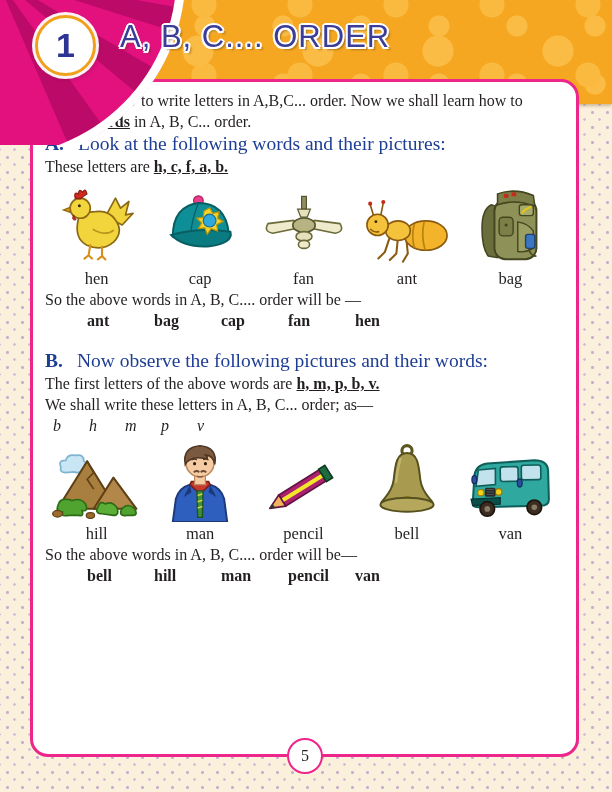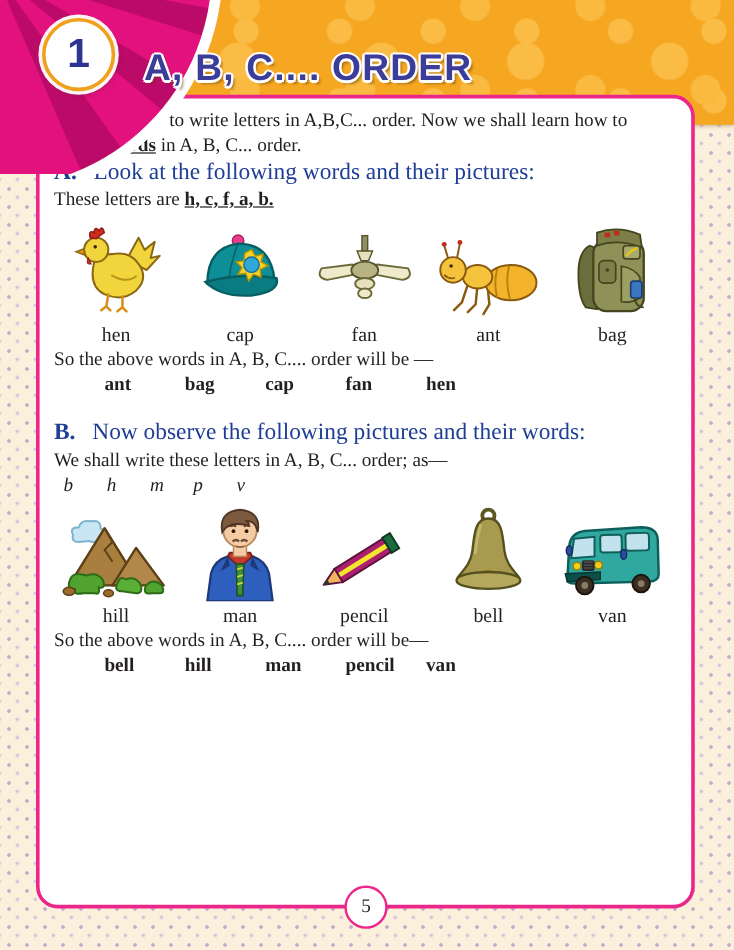--- a/index.html
+++ b/index.html
@@ -30,23 +30,23 @@
   .lesson-circle{
     position:absolute;left:35px;top:15px;z-index:4;
     width:55px;height:55px;border-radius:50%;
     background:#fff;border:3px solid #EFA11C;
     box-shadow:0 0 0 3px rgba(255,255,255,.95), 2px 3px 4px rgba(80,30,60,.35);
     display:flex;align-items:center;justify-content:center;
     font-family:"Liberation Sans", sans-serif;
     font-weight:bold;font-size:34px;color:#2D3494;
   }
   .lesson-title{
-    position:absolute;left:120px;top:39px;z-index:4;
+    position:absolute;left:120px;top:19px;z-index:4;
     font-family:"Liberation Sans", sans-serif;
-    font-weight:bold;font-size:31px;letter-spacing:1px;color:#3B3D98;
+    font-weight:normal;font-size:31px;letter-spacing:1px;color:#3B3D98;
     text-shadow:
       -2px 0 0 #fff, 2px 0 0 #fff, 0 -2px 0 #fff, 0 2px 0 #fff,
       -1.5px -1.5px 0 #fff, 1.5px -1.5px 0 #fff, -1.5px 1.5px 0 #fff, 1.5px 1.5px 0 #fff,
       3px 3px 2px rgba(90,60,0,.45);
     white-space:nowrap;
   }
   .content-box{
     position:absolute;left:30px;top:79px;z-index:2;
     width:549px;height:678px;box-sizing:border-box;
     background:#fff;border:3px solid #EC268B;border-radius:18px;
@@ -204,20 +204,21 @@
     <div class="word-row">
       <span>ant</span>
       <span>bag</span>
       <span>cap</span>
       <span>fan</span>
       <span>hen</span>
     </div>
 
     <p class="sec-heading" style="margin-top:18px"><span class="sec-label">B.</span><span>Now observe the following pictures and their words:</span></p>
 
+    <p class="after-head"><span>The first letters of the above words are </span><span class="bd">h, m, p, b, v.</span></p>
     <p>We shall write these letters in A, B, C... order; as—</p>
 
     <div class="letter-row">
       <span>b</span>
       <span>h</span>
       <span>m</span>
       <span>p</span>
       <span>v</span>
     </div>
 

